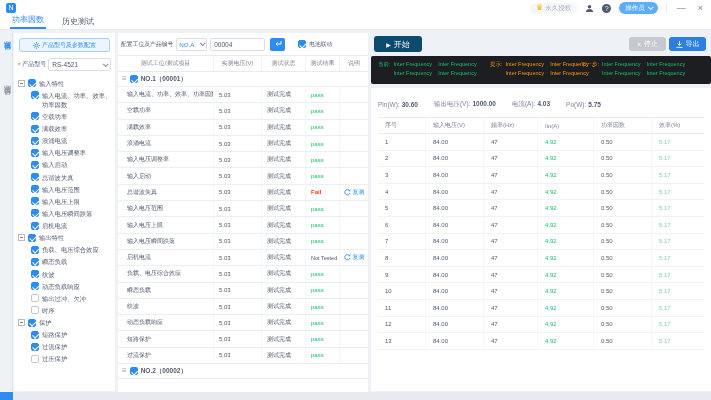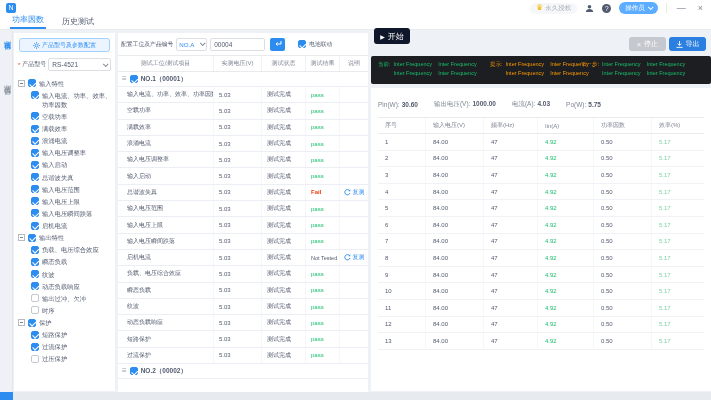--- a/index.html
+++ b/index.html
@@ -66,21 +66,21 @@
   .trow-data>div:last-child{border-right:none}
   .cell-item{padding-left:9px}
   .cell-v,.cell-s{padding-left:5px}
   .cell-r{padding-left:5px}
   .res-pass{color:#19be6b}
   .res-fail{color:#ed4014;font-weight:bold}
   .res-nt{color:#515a6e;font-size:5.5px}
   .cell-a{justify-content:center;gap:2px;color:#2d8cf0}
   
   .btn{position:absolute;border-radius:3px;color:#fff;display:flex;align-items:center;justify-content:center;gap:3px}
-  #btn-start{left:374px;top:28px;width:36px;height:16px;background:#0f172a;font-size:8px}
+  #btn-start{left:374px;top:36px;width:48px;height:16px;background:#0c4a6e;font-size:8px}
   #btn-stop{left:629px;top:37px;width:37px;height:14px;background:#c5c8ce;font-size:7px}
   #btn-export{left:669px;top:37px;width:37px;height:14px;background:#2b7fe0;font-size:7px}
   #console{position:absolute;left:371px;top:56px;width:340px;height:28px;background:#1c1e21;border-radius:2px}
   .cgroup{position:absolute;top:4px;font-size:5.5px;line-height:1.7;display:flex}
   .cgroup .clabel{margin-right:3px;white-space:pre}
   .cline{white-space:pre}
   
   #detail-title{font-size:7.5px;font-weight:bold;color:#515a6e}
   #detail-title .quote{color:#2d8cf0}
   #stats{display:flex;gap:16px;margin-top:7px;font-size:6.5px;align-items:center}

